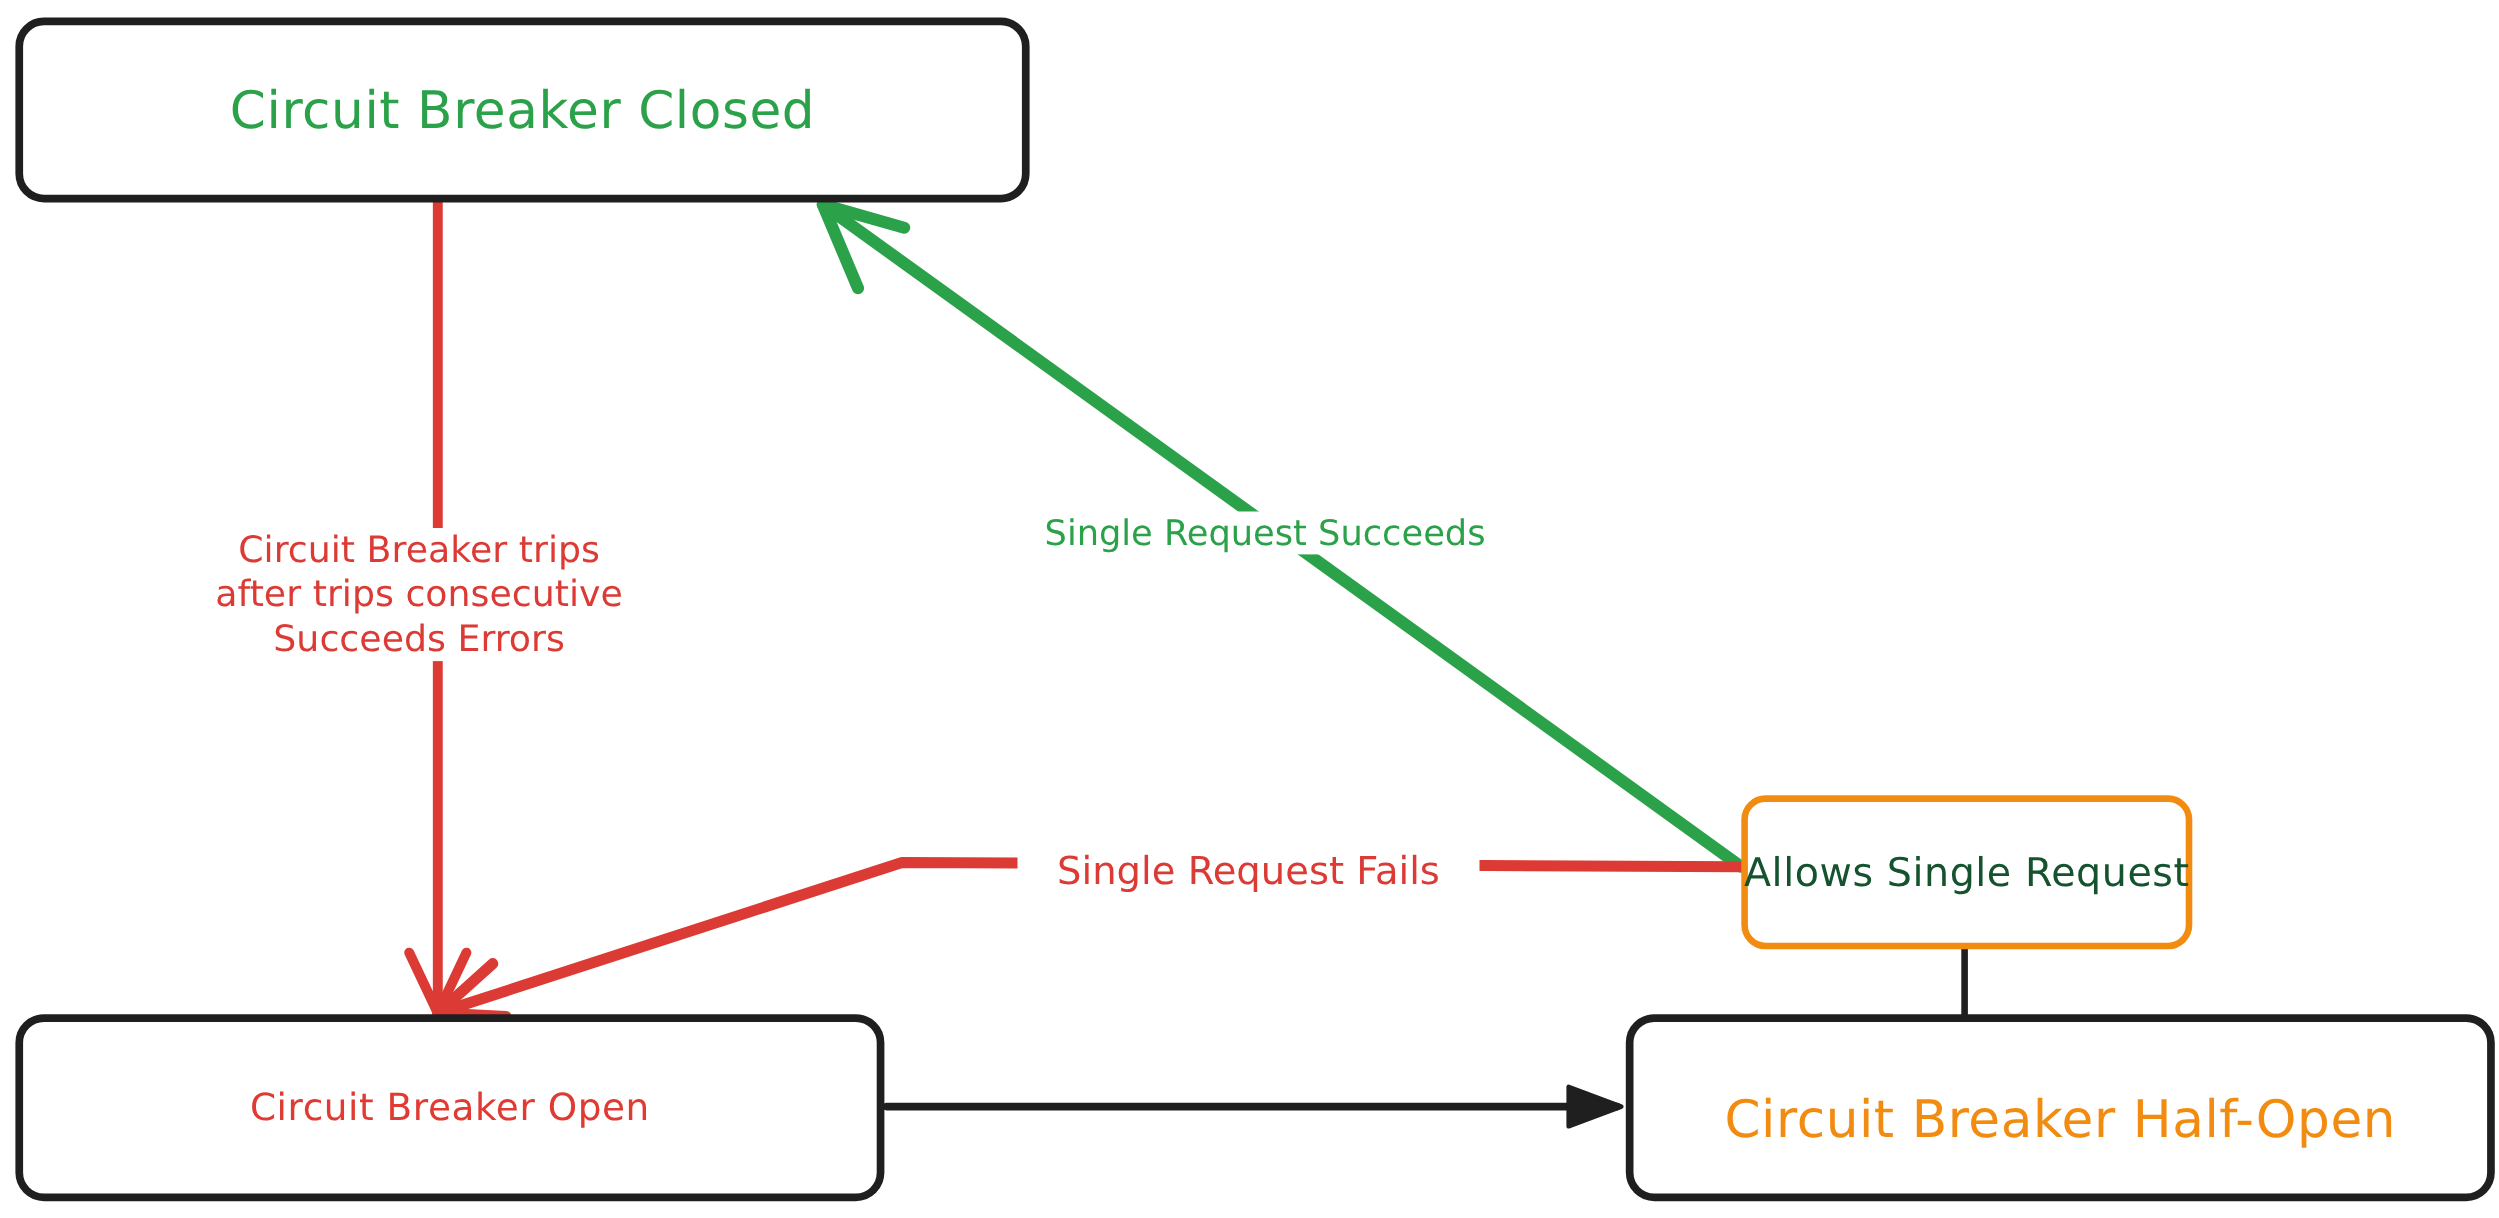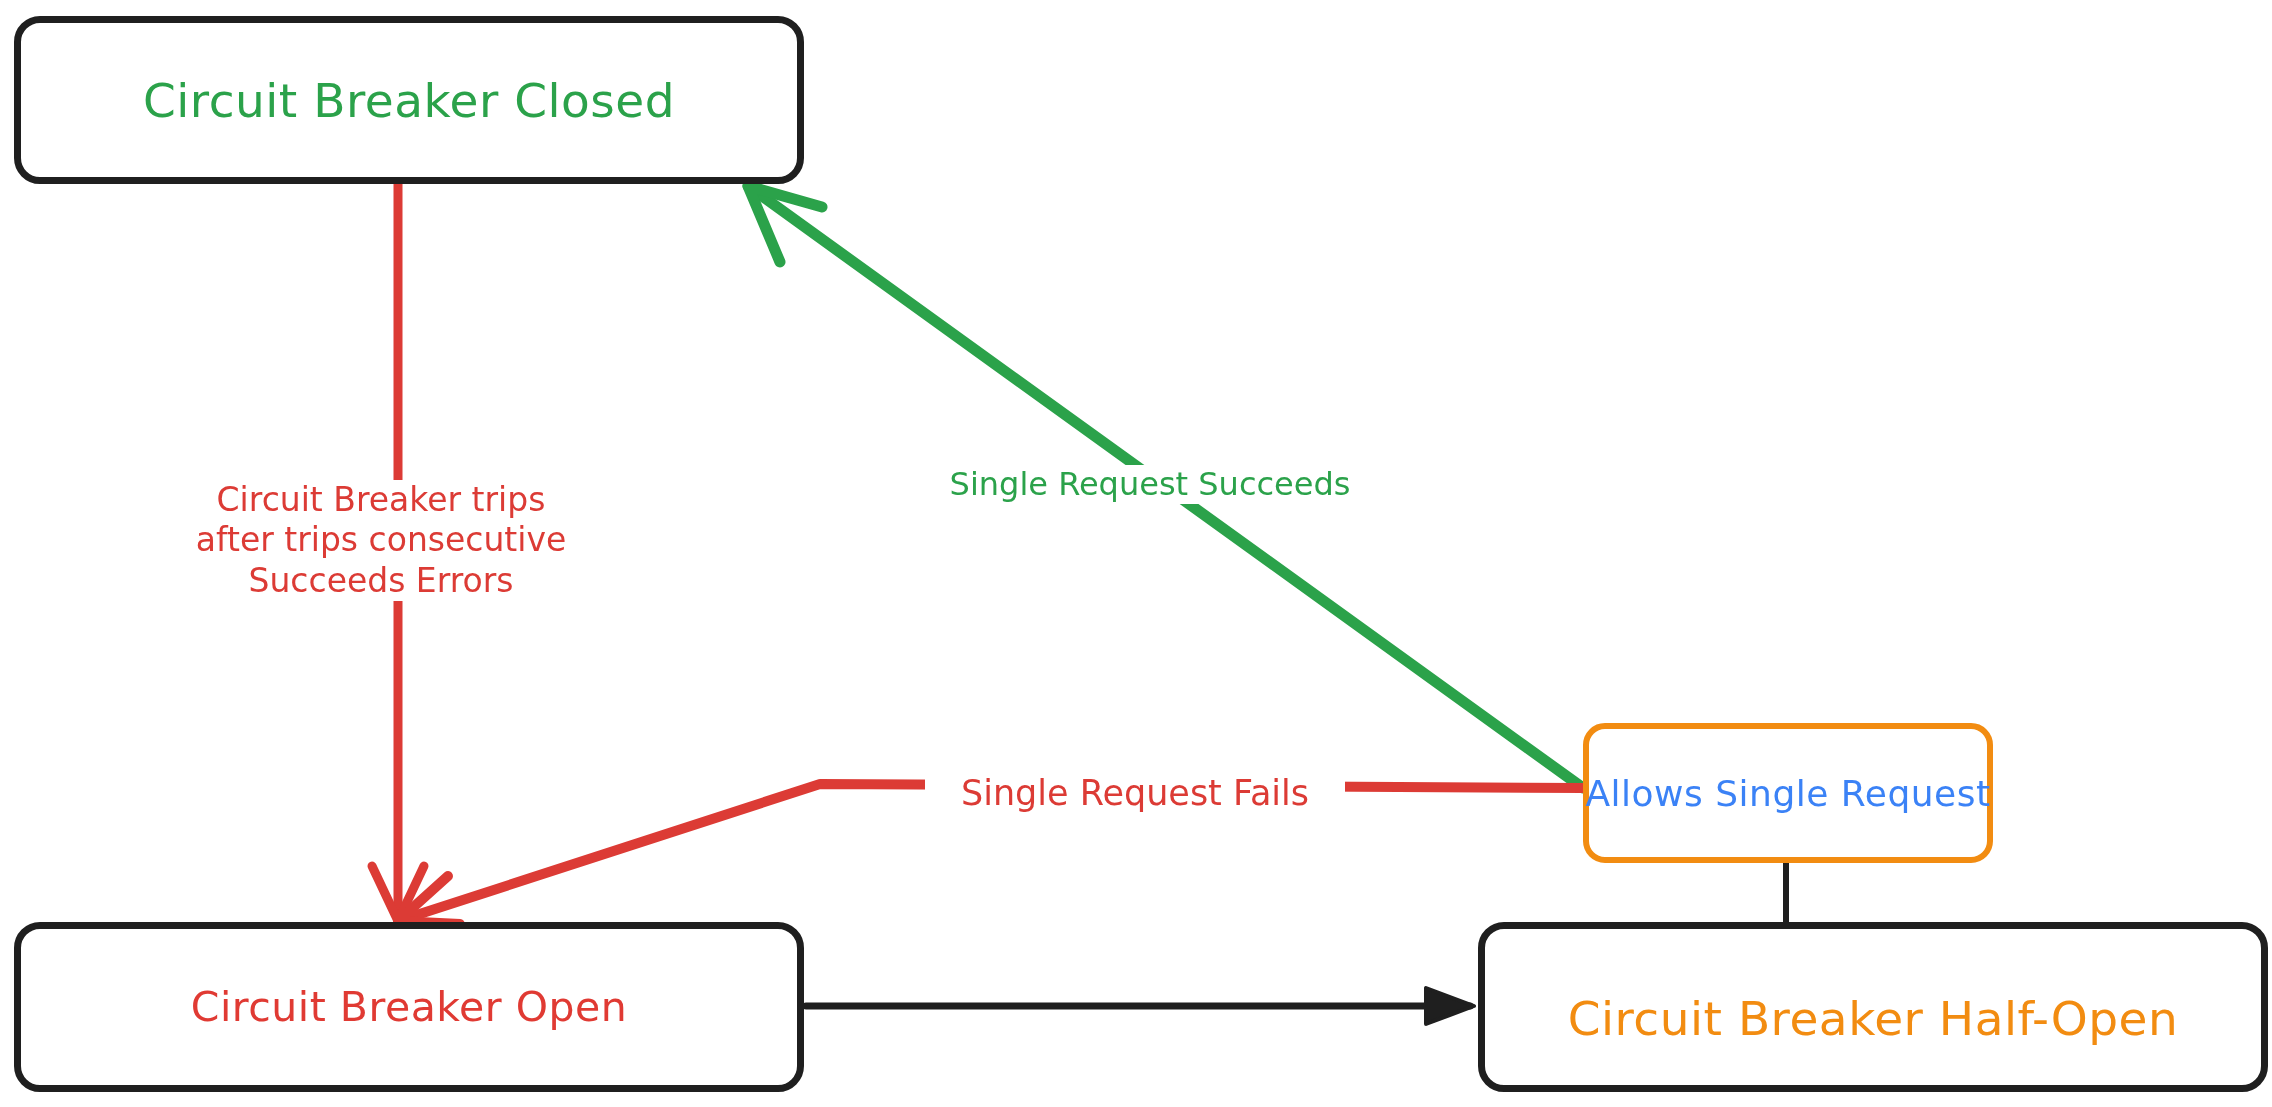--- a/index.html
+++ b/index.html
@@ -35,51 +35,51 @@
     z-index: 3;
   }
   .node-label {
     font-family: "DejaVu Sans", sans-serif;
     font-weight: 400;
     letter-spacing: 0.5px;
     white-space: nowrap;
   }
   
   #node-closed {
-    left: 14px; top: 16px; width: 790px; height: 168px;
+    left: 14px; top: 16px; width: 922px; height: 168px;
     border: 7px solid #1f1f1f;
   }
   #node-closed .node-label {
     color: #2BA24A;
     font-size: 47px;
   }
   #node-open {
     left: 14px; top: 922px; width: 790px; height: 170px;
     border: 7px solid #1f1f1f;
   }
   #node-open .node-label {
     color: #E03A33;
-    font-size: 41px;
+    font-size: 34px;
   }
   #node-halfopen {
     left: 1478px; top: 922px; width: 790px; height: 170px;
     border: 7px solid #1f1f1f;
   }
   #node-halfopen .node-label {
     color: #F28C11;
     font-size: 47px;
     margin-top: 23px;
   }
   #node-allows {
     left: 1583px; top: 723px; width: 410px; height: 140px;
     border: 6px solid #F28C11;
     border-radius: 22px;
   }
   #node-allows .node-label {
-    color: #3b82f6;
+    color: #14532d;
     font-size: 36px;
   }
 
   
   .edge-label {
     position: absolute;
     font-family: "DejaVu Sans", sans-serif;
     text-align: center;
     background: #ffffff;
     z-index: 4;

